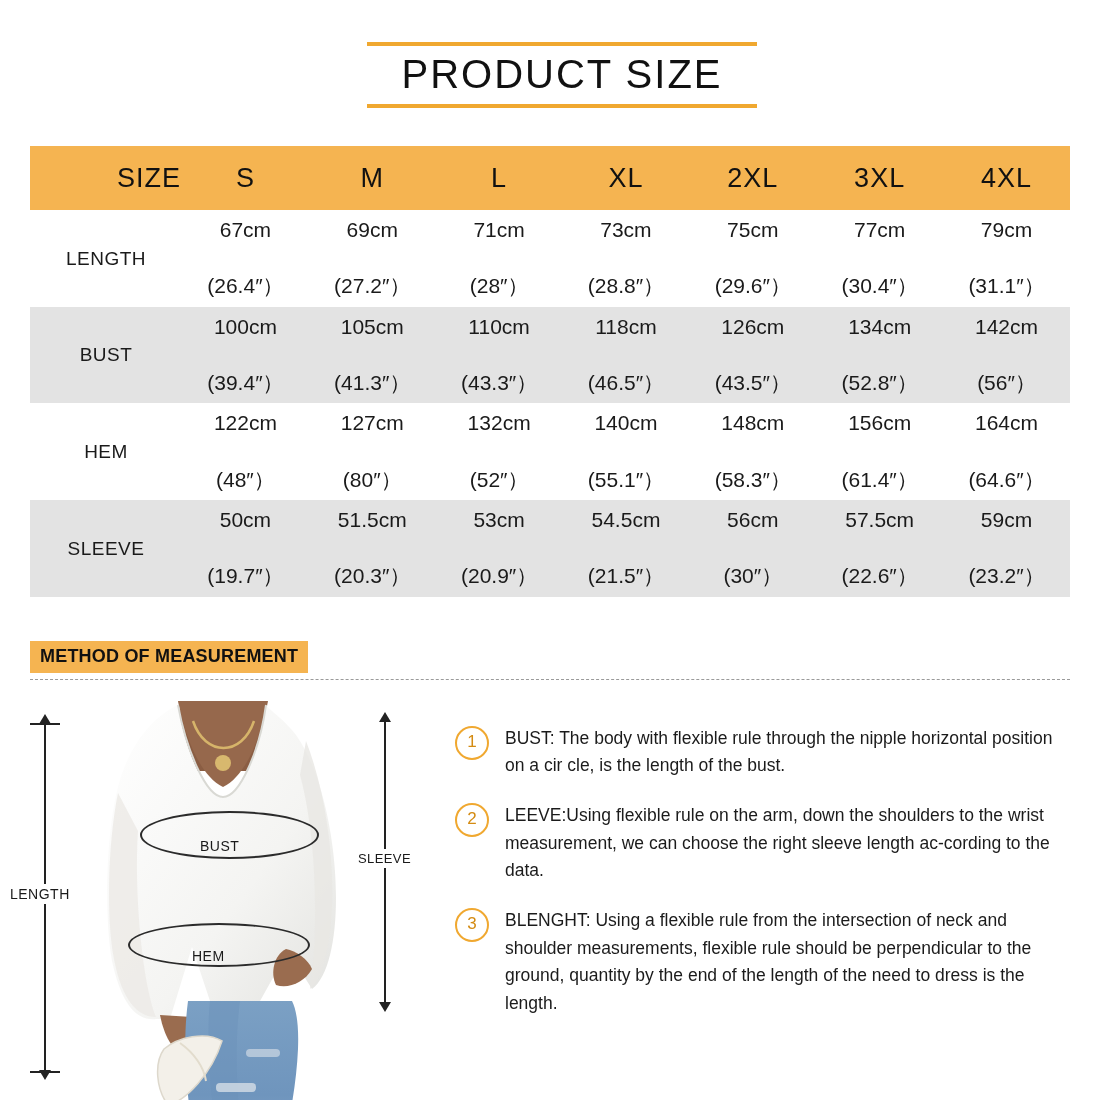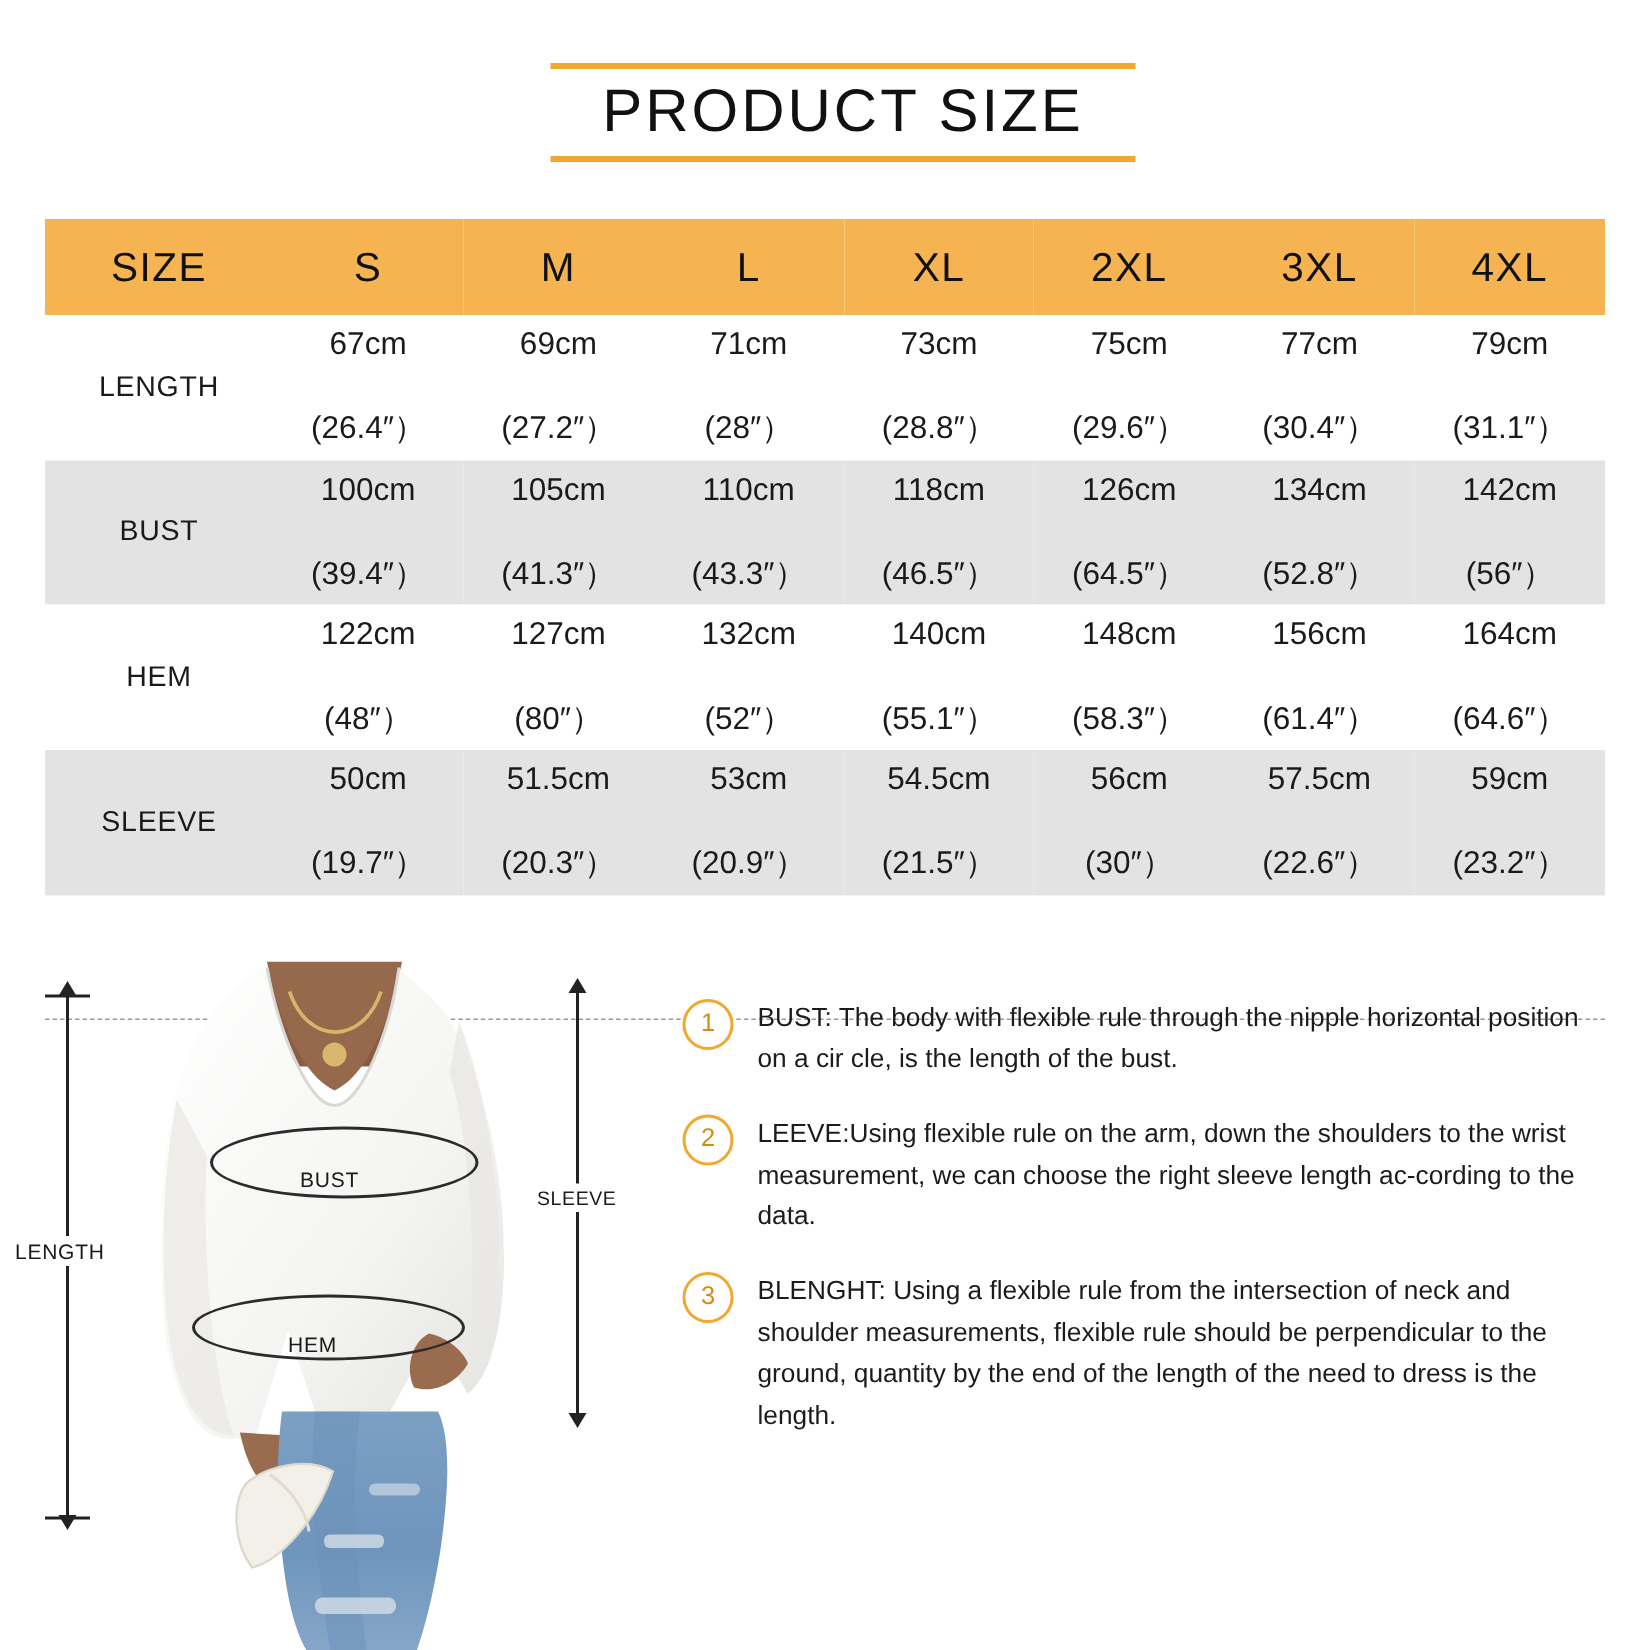--- a/index.html
+++ b/index.html
@@ -53,20 +53,21 @@
   thead th {
     background: #f5b451;
     color: #111;
     font-size: 27px;
     font-weight: 400;
     height: 62px;
     letter-spacing: 1px;
   }
   thead th.col-label {
     width: 150px;
+    text-align: right;
   }
   tbody tr.row-odd td {
     background: #ffffff;
   }
   tbody tr.row-even td {
     background: #e3e3e3;
   }
   tbody td {
     height: 74px;
     font-size: 21px;
@@ -346,21 +347,21 @@
         <td>
           <span class="cm">110cm</span>
           <span class="inch">(43.3″）</span>
         </td>
         <td>
           <span class="cm">118cm</span>
           <span class="inch">(46.5″）</span>
         </td>
         <td>
           <span class="cm">126cm</span>
-          <span class="inch">(64.5″）</span>
+          <span class="inch">(43.5″）</span>
         </td>
         <td>
           <span class="cm">134cm</span>
           <span class="inch">(52.8″）</span>
         </td>
         <td>
           <span class="cm">142cm</span>
           <span class="inch">(56″）</span>
         </td>
       </tr>
@@ -426,20 +427,21 @@
         <td>
           <span class="cm">59cm</span>
           <span class="inch">(23.2″）</span>
         </td>
       </tr>
     </tbody>
   </table>
 </div>
 
 <div class="method-wrap">
+  <span class="method-label">METHOD OF MEASUREMENT</span>
   <div class="dashed-rule"></div>
 </div>
 
 <div class="lower">
 
   <div class="illus">
 
     <svg class="photo" viewBox="0 0 320 470">
       <defs>
         <linearGradient id="shirtg" x1="0" y1="0" x2="1" y2="1">

